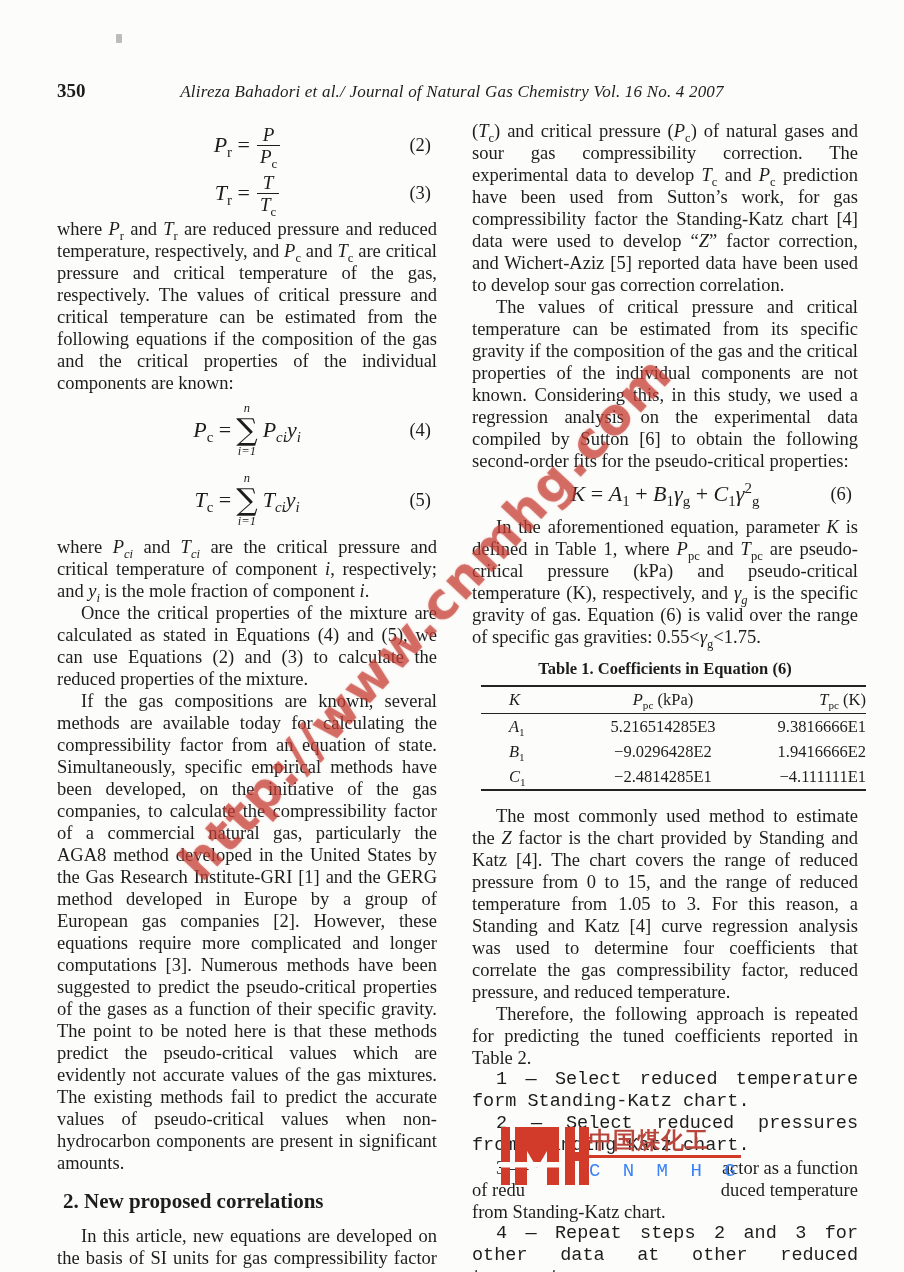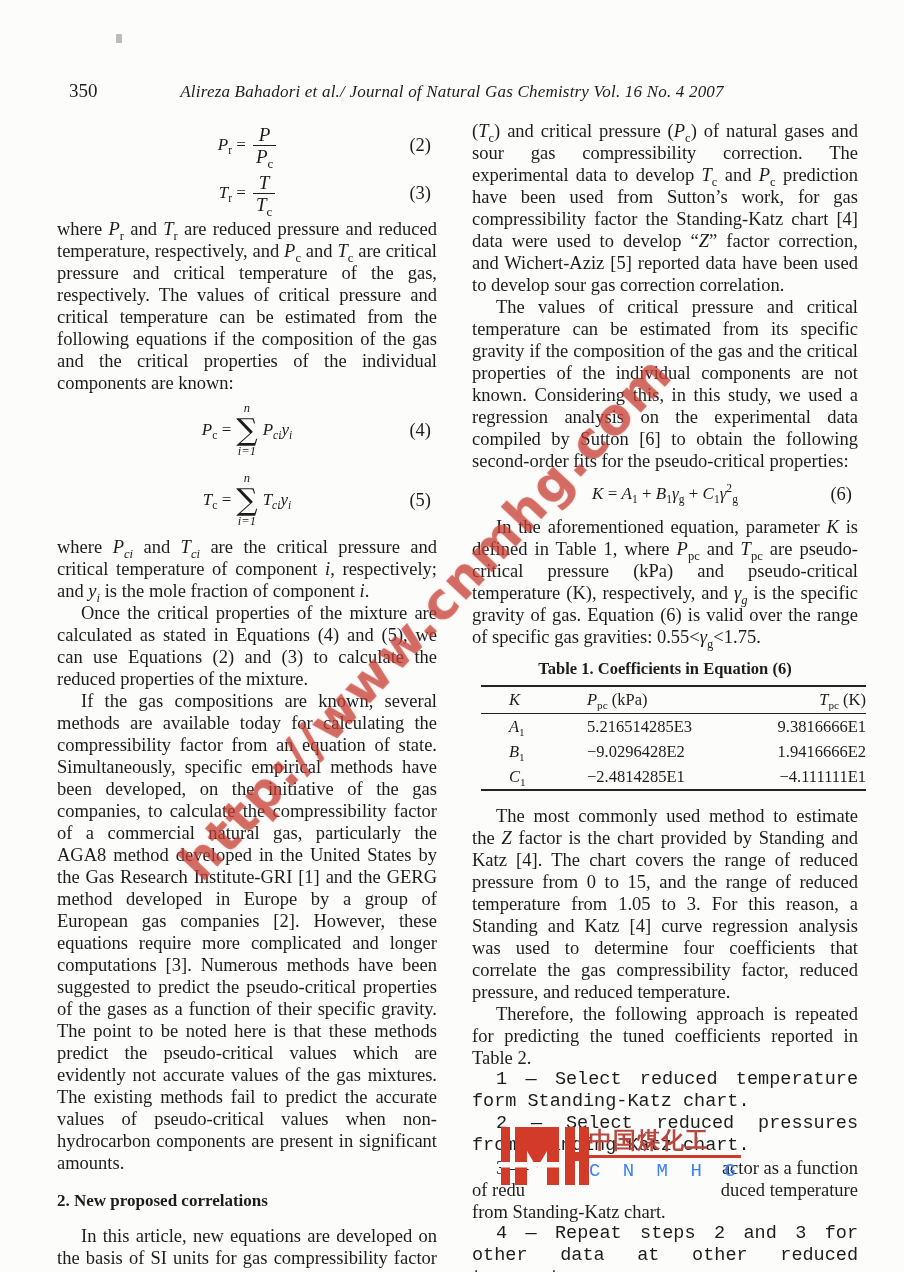--- a/index.html
+++ b/index.html
@@ -1,65 +1,65 @@
 <!DOCTYPE html>
 <html><head>
 <meta charset="utf-8">
 <style>
   html,body { margin:0; padding:0; background:#e8e8e6; }
   .page {
     position:relative; width:904px; height:1272px; margin:0 auto;
     background:#fcfcfa; overflow:hidden;
     font-family:"Liberation Serif", serif; color:#1d1d1d;
   }
-  .pageno { position:absolute; left:69px; top:80px; font-size:19px; }
+  .pageno { position:absolute; left:57px; top:80px; font-size:19px;font-weight:bold; }
   .jheader {
     position:absolute; left:0; right:0; top:82px; text-align:center;
     font-style:italic; font-size:17px; letter-spacing:0.2px;
   }
   .smudge { position:absolute; left:116px; top:34px; width:6px; height:9px;
     background:#6f6f6f; opacity:0.45; border-radius:1px; }
   .col { position:absolute; top:120px; text-align:justify; font-size:18.5px; line-height:22px; }
   .col-left  { left:57px;  width:380px; }
   .col-right { left:472px; width:386px; }
   p { margin:0; }
   .indent { text-indent:24px; }
   i { font-style:italic; }
   sub { font-size:68%; line-height:0; }
   sup { font-size:68%; line-height:0; }
 
   
   .eqrow { position:relative; display:flex; justify-content:center; align-items:center;
            margin:2px 0; min-height:46px; }
   .eqrow.sum-row { min-height:68px; }
   .eqrow.plain-row { min-height:40px; }
-  .eq-body { font-size:17px; white-space:nowrap; }
+  .eq-body { font-size:22px; white-space:nowrap; }
   .eqlabel { position:absolute; right:6px; font-size:18.5px; }
   .frac { display:inline-flex; flex-direction:column; align-items:center;
           margin-left:7px; line-height:21px; font-size:19px; }
   .frac .den { border-top:1.4px solid #1d1d1d; padding:0 3px; }
   .frac .num { padding:0 3px; }
   .sum { display:inline-flex; flex-direction:column; align-items:center;
          line-height:1; margin:0 5px; }
   .sum .bound { font-size:12.5px; font-style:italic; line-height:13px; }
   .sum .sigma { font-size:30px; line-height:30px; font-family:"DejaVu Serif", serif; }
 
-  .sec-head { font-weight:bold; font-size:17px; margin:16px 0 13px; text-align:left; }
+  .sec-head { font-weight:bold; font-size:21px; margin:16px 6px 13px; text-align:left; }
 
   
   .tbl-title { text-align:center; font-weight:bold; font-size:16.5px; margin:10px 0 5px; }
   table.tbl {
     margin-left:9px; width:357px; border-collapse:collapse; table-layout:fixed;
     border-top:2px solid #232323; border-bottom:2px solid #232323;
     font-size:16.5px; line-height:21px; margin-bottom:14px;
   }
   .tbl th { font-weight:normal; border-bottom:1.2px solid #232323; padding:2px 0 3px; }
   .tbl td { padding:2px 0; }
   .tbl .c1 { width:78px; text-align:left; padding-left:28px; }
-  .tbl .c2 { width:152px; }
+  .tbl .c2 { width:152px; text-align:center; }
   .tbl .c3 { width:127px; text-align:right; }
 
   
   .step { text-indent:24px;font-family:Liberation Mono, monospace; }
   .step3-line { display:flex; justify-content:space-between; white-space:nowrap; }
   .step3-line.l1 { padding-left:24px; }
 
   
   .watermark {
     position:absolute; left:168px; top:852px;

